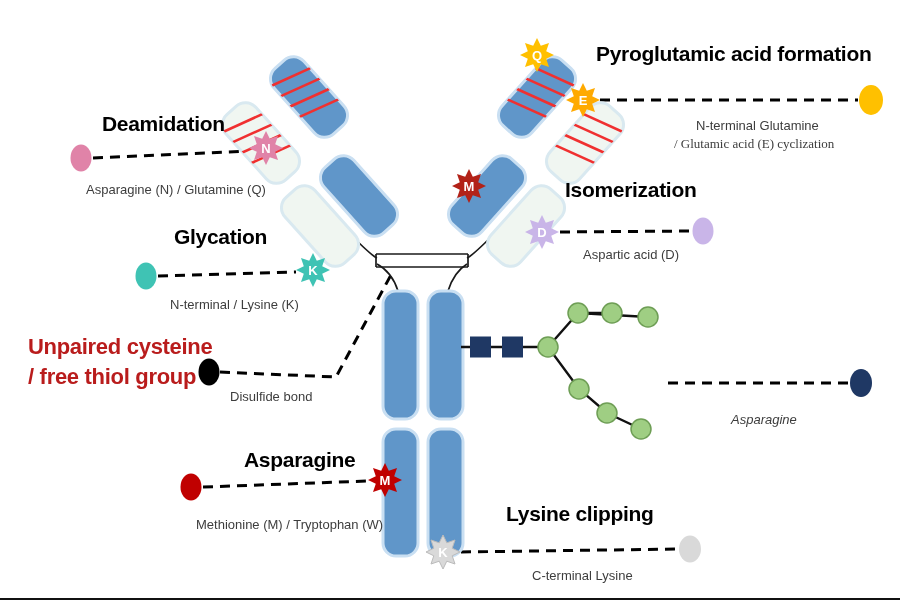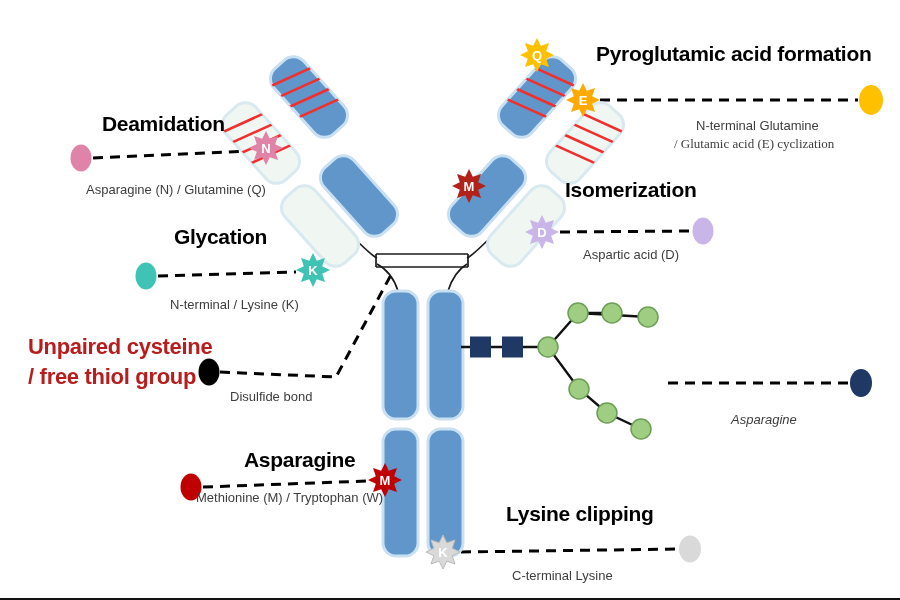--- a/index.html
+++ b/index.html
@@ -186,28 +186,28 @@
   <div class="lbl sub" style="left:86px;top:182px;">Asparagine (N) / Glutamine (Q)</div>
 
   <div class="lbl title" style="left:174px;top:225px;">Glycation</div>
   <div class="lbl sub" style="left:170px;top:297px;">N-terminal / Lysine (K)</div>
 
   <div class="lbl title-lg" style="left:28px;top:334px;">Unpaired cysteine</div>
   <div class="lbl title-lg" style="left:28px;top:364px;">/ free thiol group</div>
   <div class="lbl sub" style="left:230px;top:389px;">Disulfide bond</div>
 
   <div class="lbl title" style="left:244px;top:448px;">Asparagine</div>
-  <div class="lbl sub" style="left:196px;top:490px;">Methionine (M) / Tryptophan (W)</div>
+  <div class="lbl sub" style="left:196px;top:517px;">Methionine (M) / Tryptophan (W)</div>
 
   <div class="lbl title" style="left:596px;top:42px;">Pyroglutamic acid formation</div>
   <div class="lbl sub" style="left:674px;top:118px;margin-left:22px;">N-terminal Glutamine</div>
   <div class="lbl sub" style="left:674px;top:136px;font-family:Liberation Serif, serif;">/ Glutamic acid (E) cyclization</div>
 
   <div class="lbl title" style="left:565px;top:178px;">Isomerization</div>
   <div class="lbl sub" style="left:583px;top:247px;">Aspartic acid (D)</div>
 
   <div class="lbl sub" style="left:731px;top:412px;font-style:italic;">Asparagine</div>
 
   <div class="lbl title" style="left:506px;top:502px;">Lysine clipping</div>
-  <div class="lbl sub" style="left:512px;top:568px;">C-terminal Lysine</div>
+  <div class="lbl sub" style="left:532px;top:568px;">C-terminal Lysine</div>
 
   <div class="bottom-line"></div>
 </div>
 
 </body></html>

